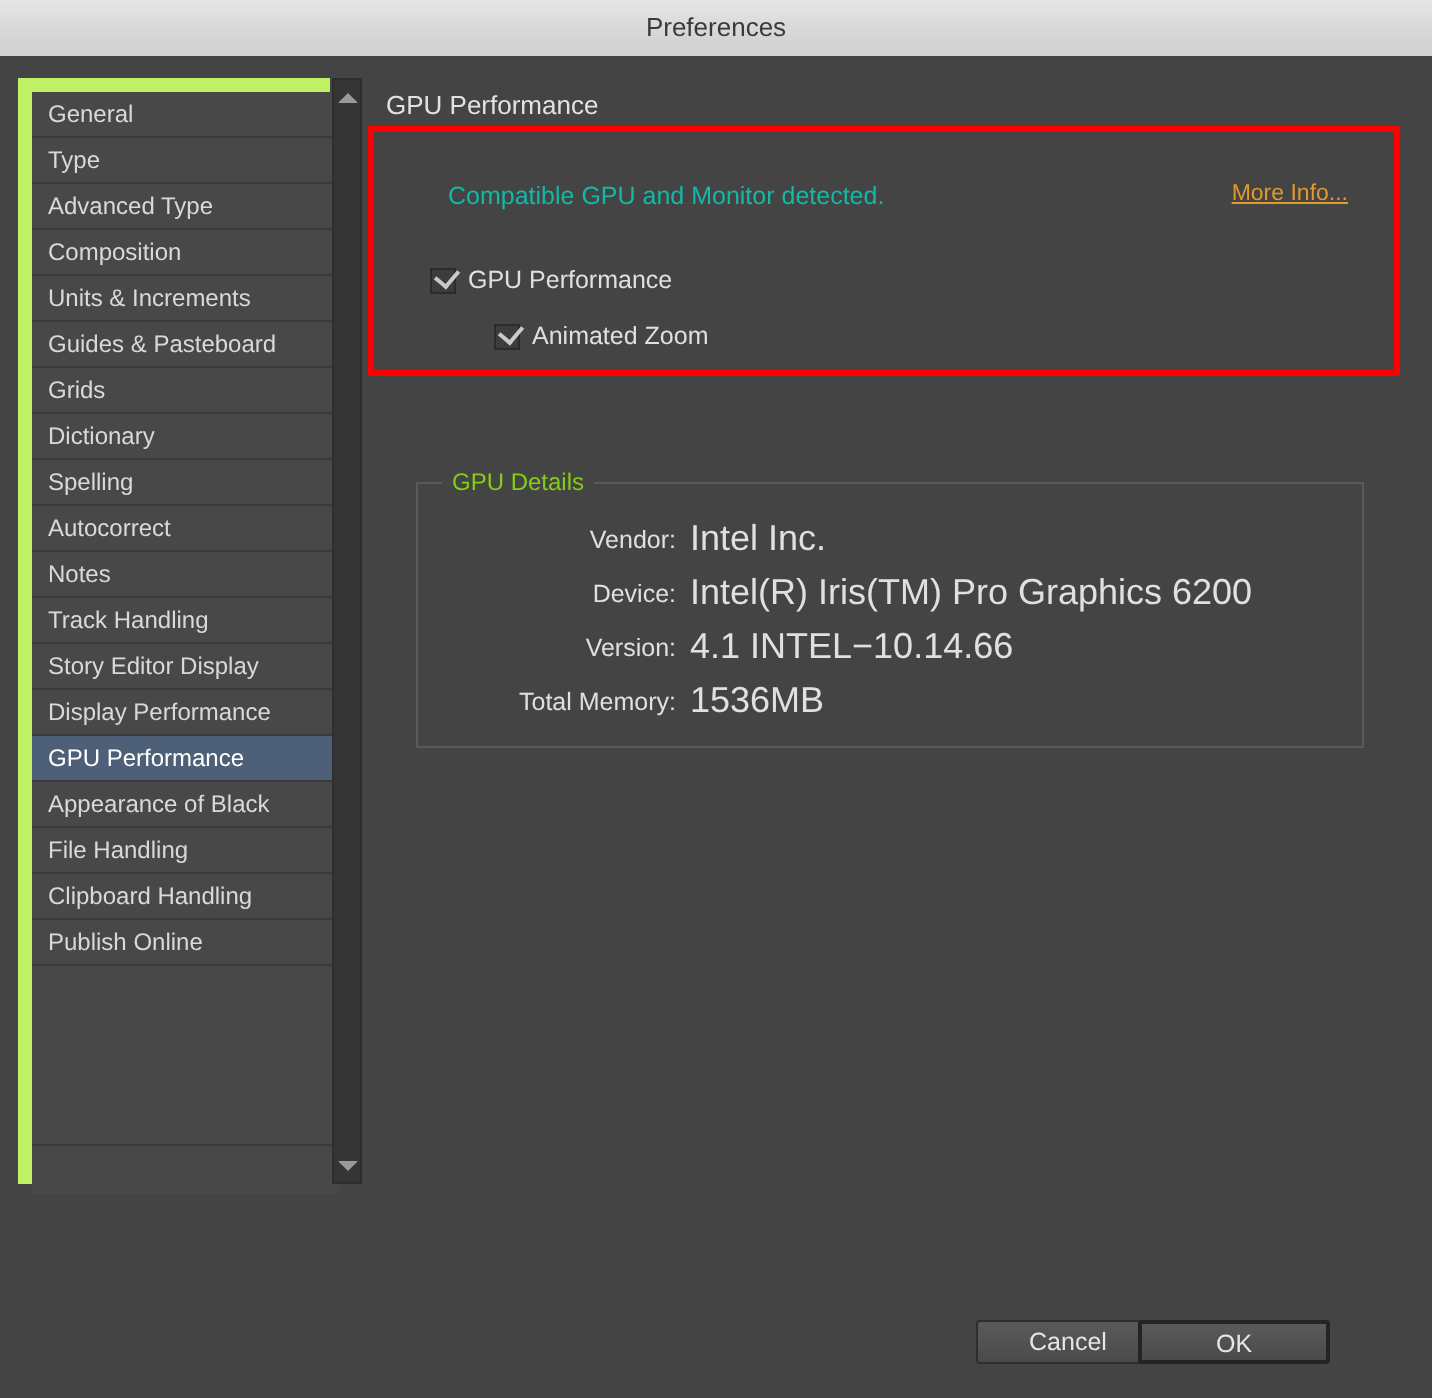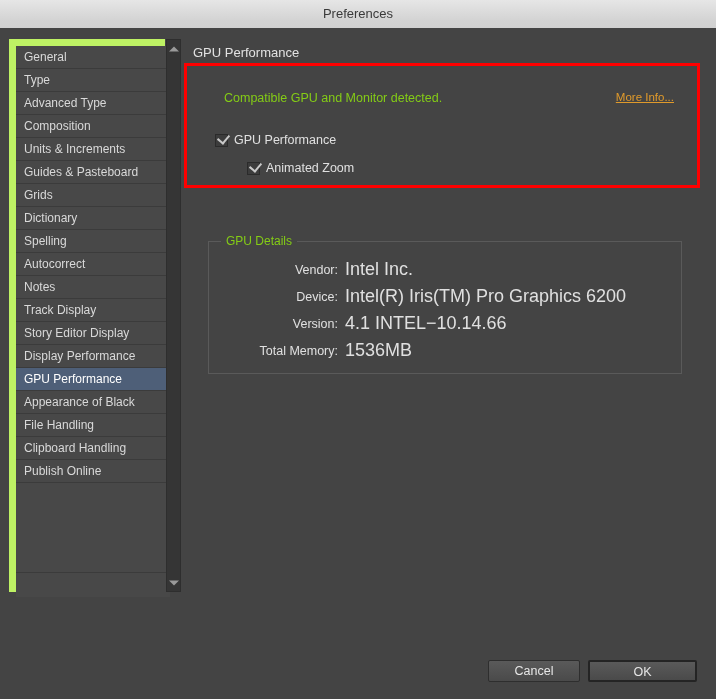--- a/index.html
+++ b/index.html
@@ -153,21 +153,21 @@
     position: absolute;
     left: 37px;
     top: 25px;
     width: 460px;
     height: 18px;
   }
   .status-text {
     position: absolute;
     left: 0; top: 0;
     font-size: 12.5px;
-    color: #84cc16;
+    color: #14b8a6;
   }
   .more-info {
     position: absolute;
     right: 10px;
     top: 0;
     font-size: 11.5px;
     color: #e09a2b;
     text-decoration: underline;
     cursor: pointer;
   }
@@ -265,22 +265,22 @@
     border: 1px solid #2e2e2e;
     border-radius: 2px;
     box-sizing: border-box;
     cursor: pointer;
   }
   .btn-cancel {
     left: 488px;
     width: 92px;
   }
   .btn-ok {
-    left: 588px;
-    width: 109px;
+    left: 569px;
+    width: 96px;
     border: 2px solid #242424;
   }
 </style>
 </head>
 <body>
 
 <div class="window">
 
   <div class="titlebar">
     <div class="titlebar-text">Preferences</div>
@@ -294,21 +294,21 @@
           <div class="sb-item">Type</div>
           <div class="sb-item">Advanced Type</div>
           <div class="sb-item">Composition</div>
           <div class="sb-item">Units &amp; Increments</div>
           <div class="sb-item">Guides &amp; Pasteboard</div>
           <div class="sb-item">Grids</div>
           <div class="sb-item">Dictionary</div>
           <div class="sb-item">Spelling</div>
           <div class="sb-item">Autocorrect</div>
           <div class="sb-item">Notes</div>
-          <div class="sb-item">Track Display</div>
+          <div class="sb-item">Track Handling</div>
           <div class="sb-item">Story Editor Display</div>
           <div class="sb-item">Display Performance</div>
           <div class="sb-item selected">GPU Performance</div>
           <div class="sb-item">Appearance of Black</div>
           <div class="sb-item">File Handling</div>
           <div class="sb-item">Clipboard Handling</div>
           <div class="sb-item">Publish Online</div>
           <div class="sb-item sb-filler" style="height: 90px;"></div>
         </div>
     </div>

